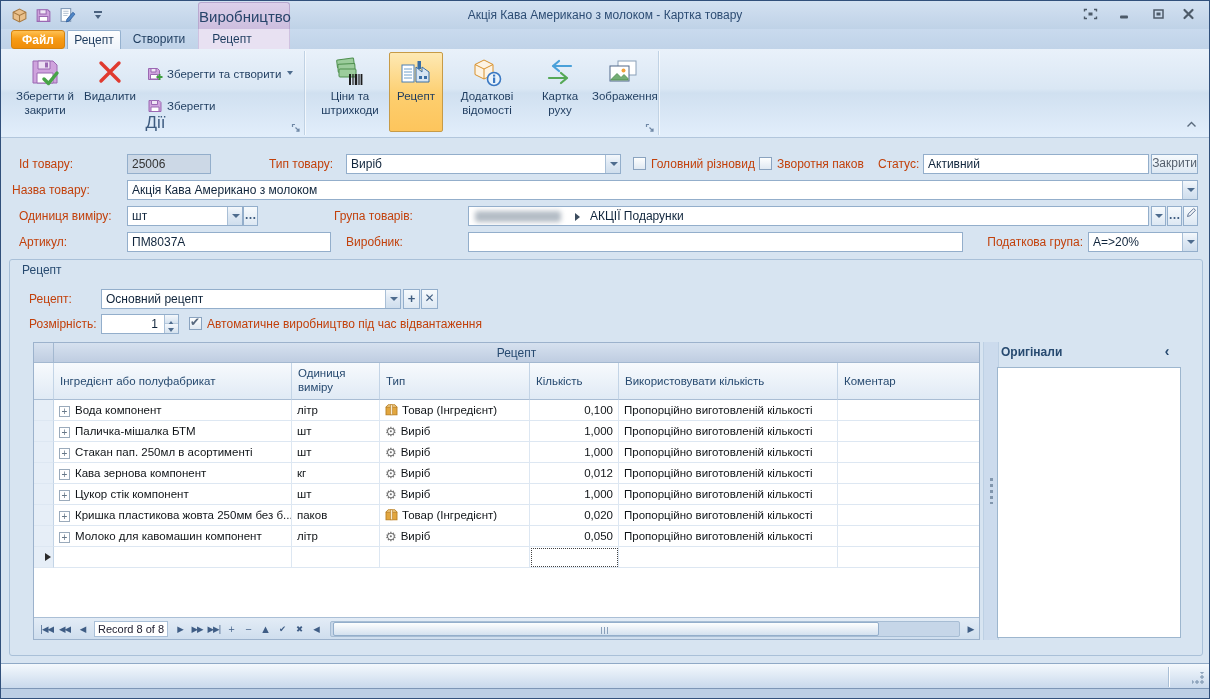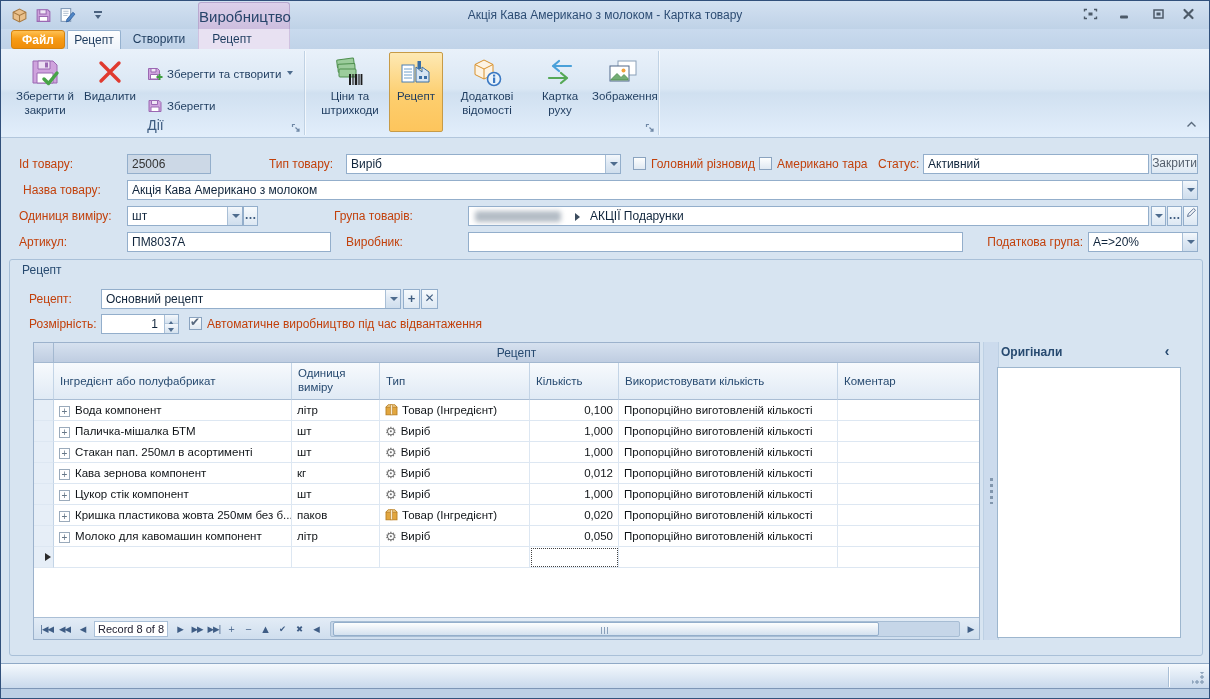--- a/index.html
+++ b/index.html
@@ -21,21 +21,21 @@
   
   .tabrow{left:0;top:28px;width:1208px;height:20px;background:linear-gradient(#c9daee,#c0d3e8);}
   .ctx-tabzone{left:197px;top:28px;width:92px;height:20px;background:#e8e1f2;border-left:1px solid #cfc2e0;border-right:1px solid #cfc2e0;}
   .tab{top:29px;height:19px;text-align:center;line-height:19px;color:#1e3c5f;cursor:default;}
   .tab.file{background:linear-gradient(#ffc153,#f69c17 45%,#ef8d0a);border:1px solid #d4820e;border-radius:3px;color:#fff;font-weight:bold;}
   .tab.selected{background:linear-gradient(#fdfefe,#edf3fa);border:1px solid #95b1cf;border-bottom:none;border-radius:2px 2px 0 0;}
 
   
   .ribbon{left:0;top:48px;width:1208px;height:89px;background:linear-gradient(#e9f1fa 0%,#dae7f4 45%,#d0e0f0 50%,#e2eefb 100%);border-bottom:1px solid #b2c6dc;}
   .rgroup{top:50px;height:84px;border-right:1px solid #c0d2e4;box-shadow:1px 0 0 rgba(255,255,255,.65);}
-  .rgroup-label{left:8px;right:10px;bottom:2px;text-align:center;font-size:14px;color:#3e5c80;}
+  .rgroup-label{left:8px;right:10px;bottom:2px;text-align:center;font-size:17px;color:#3e5c80;}
   .launcher{right:3px;bottom:3px;width:10px;height:10px;}
   .bigbtn{top:1px;height:80px;text-align:center;border:1px solid transparent;border-radius:2px;cursor:default;}
   .bigbtn .bicon{display:block;margin:3px auto 1px;width:32px;height:32px;}
   .bigbtn .blabel{font-size:11.5px;line-height:13px;color:#1e3c5f;}
   .bigbtn.selected{background:linear-gradient(#fee9b4,#fdce6e 55%,#fdc55c);border-color:#c79b47;}
   .smallbtn{height:22px;line-height:22px;cursor:default;white-space:nowrap;}
   .smallbtn .sicon{position:absolute;left:2px;top:3px;width:16px;height:16px;}
   .smallbtn .slabel{margin-left:22px;font-size:11.5px;color:#1e3c5f;}
   .ddtri{display:inline-block;width:0;height:0;border:3.5px solid transparent;border-top:4px solid #4e6c8e;margin-left:6px;vertical-align:middle;}
   .ribbon-collapse{left:1184px;top:118px;width:14px;height:12px;}
@@ -320,26 +320,26 @@
       </svg>
   </span>
 
   <div class="abs flabel" style="left:18px;top:153px;">Id товару:</div>
   <div class="abs field ro" style="left:126px;top:153px;width:84px;">25006</div>
   <div class="abs flabel" style="left:268px;top:153px;">Тип товару:</div>
   <div class="abs field" style="left:345px;top:153px;width:275px;padding-right:18px;"><span>Виріб</span><span class="dd"></span></div>
   <span class="abs cb" style="left:632px;top:156px;"></span>
   <div class="abs flabel" style="left:650px;top:153px;">Головний різновид</div>
   <span class="abs cb" style="left:758px;top:156px;"></span>
-  <div class="abs flabel" style="left:776px;top:153px;">Американо тара</div>
+  <div class="abs flabel" style="left:776px;top:153px;">Зворотня паков</div>
   <div class="abs flabel" style="left:877px;top:153px;">Статус:</div>
   <div class="abs field" style="left:922px;top:153px;width:226px;">Активний</div>
   <div class="abs minibtn" style="left:1150px;top:153px;width:47px;font-weight:normal;color:#55606e;">Закрити</div>
 
-  <div class="abs flabel" style="left:22px;top:179px;text-align:right;">Назва товару:</div>
+  <div class="abs flabel" style="left:11px;top:179px;text-align:right;">Назва товару:</div>
   <div class="abs field" style="left:126px;top:179px;width:1071px;padding-right:18px;"><span>Акція Кава Американо з молоком</span><span class="dd"></span></div>
 
   <div class="abs flabel" style="left:18px;top:205px;">Одиниця виміру:</div>
   <div class="abs field" style="left:126px;top:205px;width:116px;padding-right:18px;"><span>шт</span><span class="dd"></span></div>
   <div class="abs minibtn" style="left:242px;top:205px;width:15px;">…</div>
   <div class="abs flabel" style="left:333px;top:205px;">Група товарів:</div>
   <div class="abs field" style="left:467px;top:205px;width:681px;">
     <span class="redacted"></span>
     <span style="margin-left:102px;"><span class="crumb-arrow"></span><span>АКЦІЇ Подарунки</span></span>
   </div>

